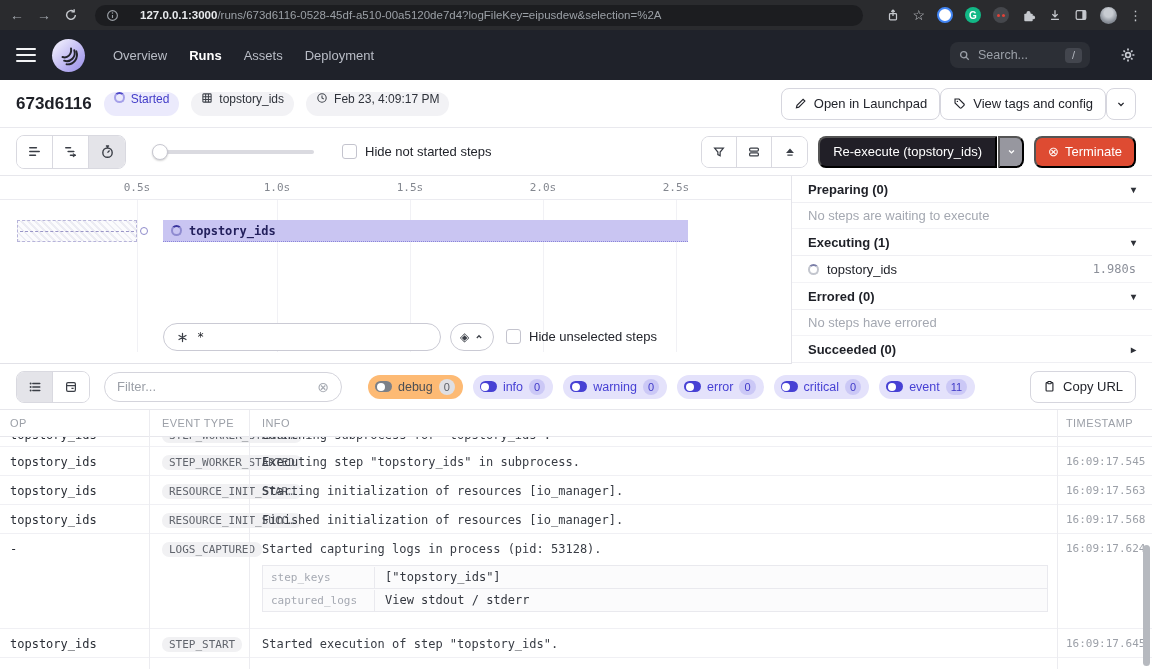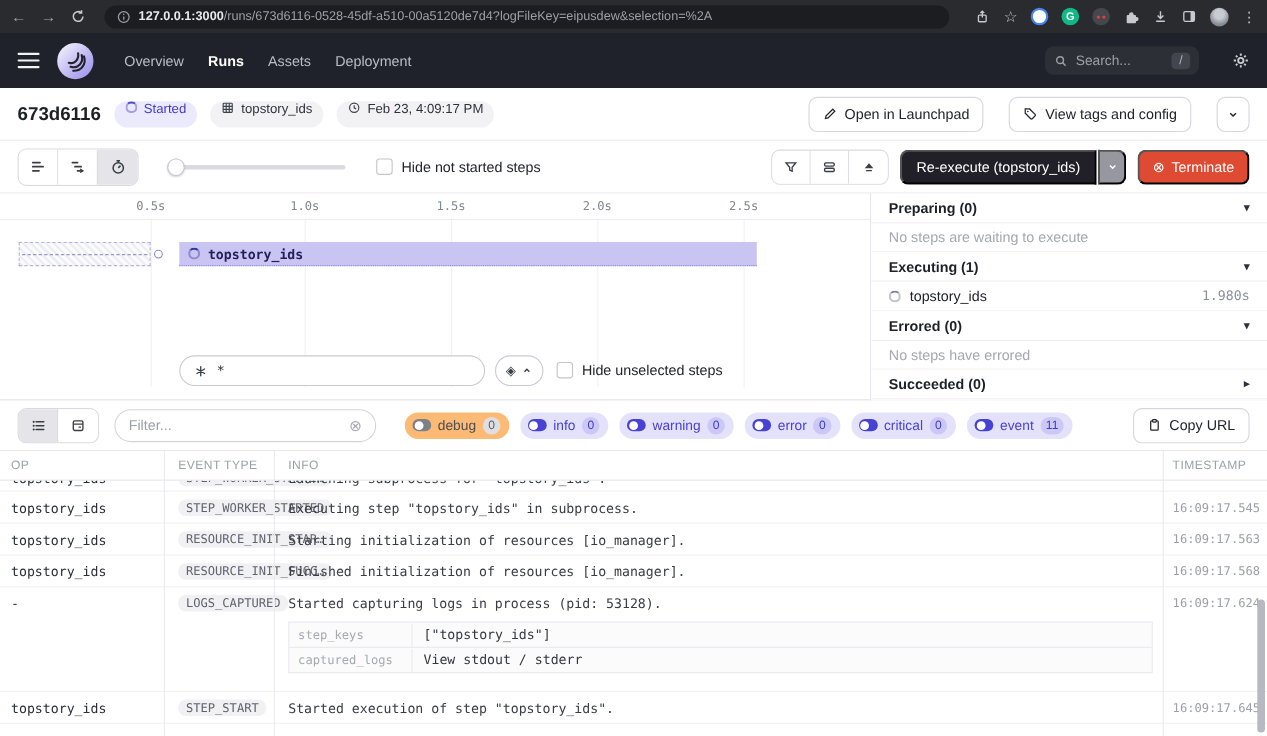--- a/index.html
+++ b/index.html
@@ -4,21 +4,21 @@
 <style>
   *{box-sizing:border-box;margin:0;padding:0}
   html,body{width:1152px;height:669px;overflow:hidden}
   body{font-family:"Liberation Sans",sans-serif;background:#fff;color:#22242B}
   svg{display:block}
 
   
   .chrome{height:30px;background:#2A2B2E;display:flex;align-items:center;padding:0 10px;gap:13px}
   .navarrow{font-size:14px;color:#A3A8AE;line-height:1}
   .chromeicon{color:#C6C9CE}
-  .urlpill{width:768px;height:21px;background:#1C1D20;border-radius:11px;display:flex;align-items:center;gap:7px;padding:0 11px;margin-left:4px}
+  .urlpill{width:768px;height:21px;background:#1C1D20;border-radius:11px;display:flex;align-items:center;gap:21px;padding:0 11px;margin-left:4px}
   .urltext{font-size:11.5px;color:#9BA0A6;white-space:nowrap;overflow:hidden}
   .urltext b{color:#E8EAED;font-weight:700}
   .chromeright{margin-left:auto;display:flex;align-items:center;gap:12px}
   .star{color:#C6C9CE;font-size:14px}
   .exticon{width:16px;height:16px;border-radius:50%;display:flex;align-items:center;justify-content:center;flex:0 0 auto}
   .ext-clock{background:#fff;border:2.5px solid #4285F4}
   .ext-g{background:#12B886;color:#fff;font-size:10px;font-weight:700}
   .ext-dark{background:#45474C;position:relative}
   .ext-dark i{width:3px;height:3px;border-radius:50%;background:#E04238;box-shadow:5px 0 0 #E04238;display:block;margin-left:-5px}
   .avatar{width:17px;height:17px;border-radius:50%;background:radial-gradient(circle at 50% 35%,#C8CCD2 0 30%,#8A9099 65%,#6B7077)}
@@ -37,21 +37,21 @@
   .kbd{margin-left:auto;background:#43464E;border-radius:4px;padding:1px 7px 2px;font-size:11px;color:#B3B7BF}
   .gearwrap{margin-left:14px;color:#C9CCD3}
 
   
   .runheader{height:48px;display:flex;align-items:center;gap:12px;padding:0 16px;border-bottom:1px solid #E9E9EE;background:#fff}
   .runid{font-size:17px;font-weight:700;color:#1E2027}
   .pill{display:flex;align-items:flex-start;gap:6px;height:24px;padding:0 10px;border-radius:12px;font-size:12px}
   .pill-status{background:#EBEAFC;color:#423CC8;font-weight:500}
   .pill-gray{background:#F2F2F5;color:#2E323A}
   .spinner{width:11px;height:11px;border-radius:50%;border:2px solid #A5A0E9;border-top-color:#4F49C8;flex:0 0 auto}
-  .hdrright{margin-left:auto;display:flex;gap:23px}
+  .hdrright{margin-left:auto;display:flex;gap:0}
   .hbtn{display:flex;align-items:center;gap:7px;height:32px;padding:0 12px;border:1px solid #D6D6DE;border-radius:8px;background:#fff;font-size:13px;font-weight:500;color:#22242B}
   .hbtn.sq{width:30px;padding:0;justify-content:center}
 
   
   .toolbar{height:48px;display:flex;align-items:center;padding:0 16px;border-bottom:1px solid #E7E7EC;background:#fff}
   .segg{display:flex;border:1px solid #D9D9E0;border-radius:8px;overflow:hidden}
   .segbtn{width:36px;height:32px;display:flex;align-items:center;justify-content:center;background:#fff;border-right:1px solid #D9D9E0;color:#3A3E46}
   .segbtn:last-child{border-right:none}
   .segbtn.active{background:#E4E4E9}
   .slider{position:relative;width:162px;height:16px;margin-left:26px}

